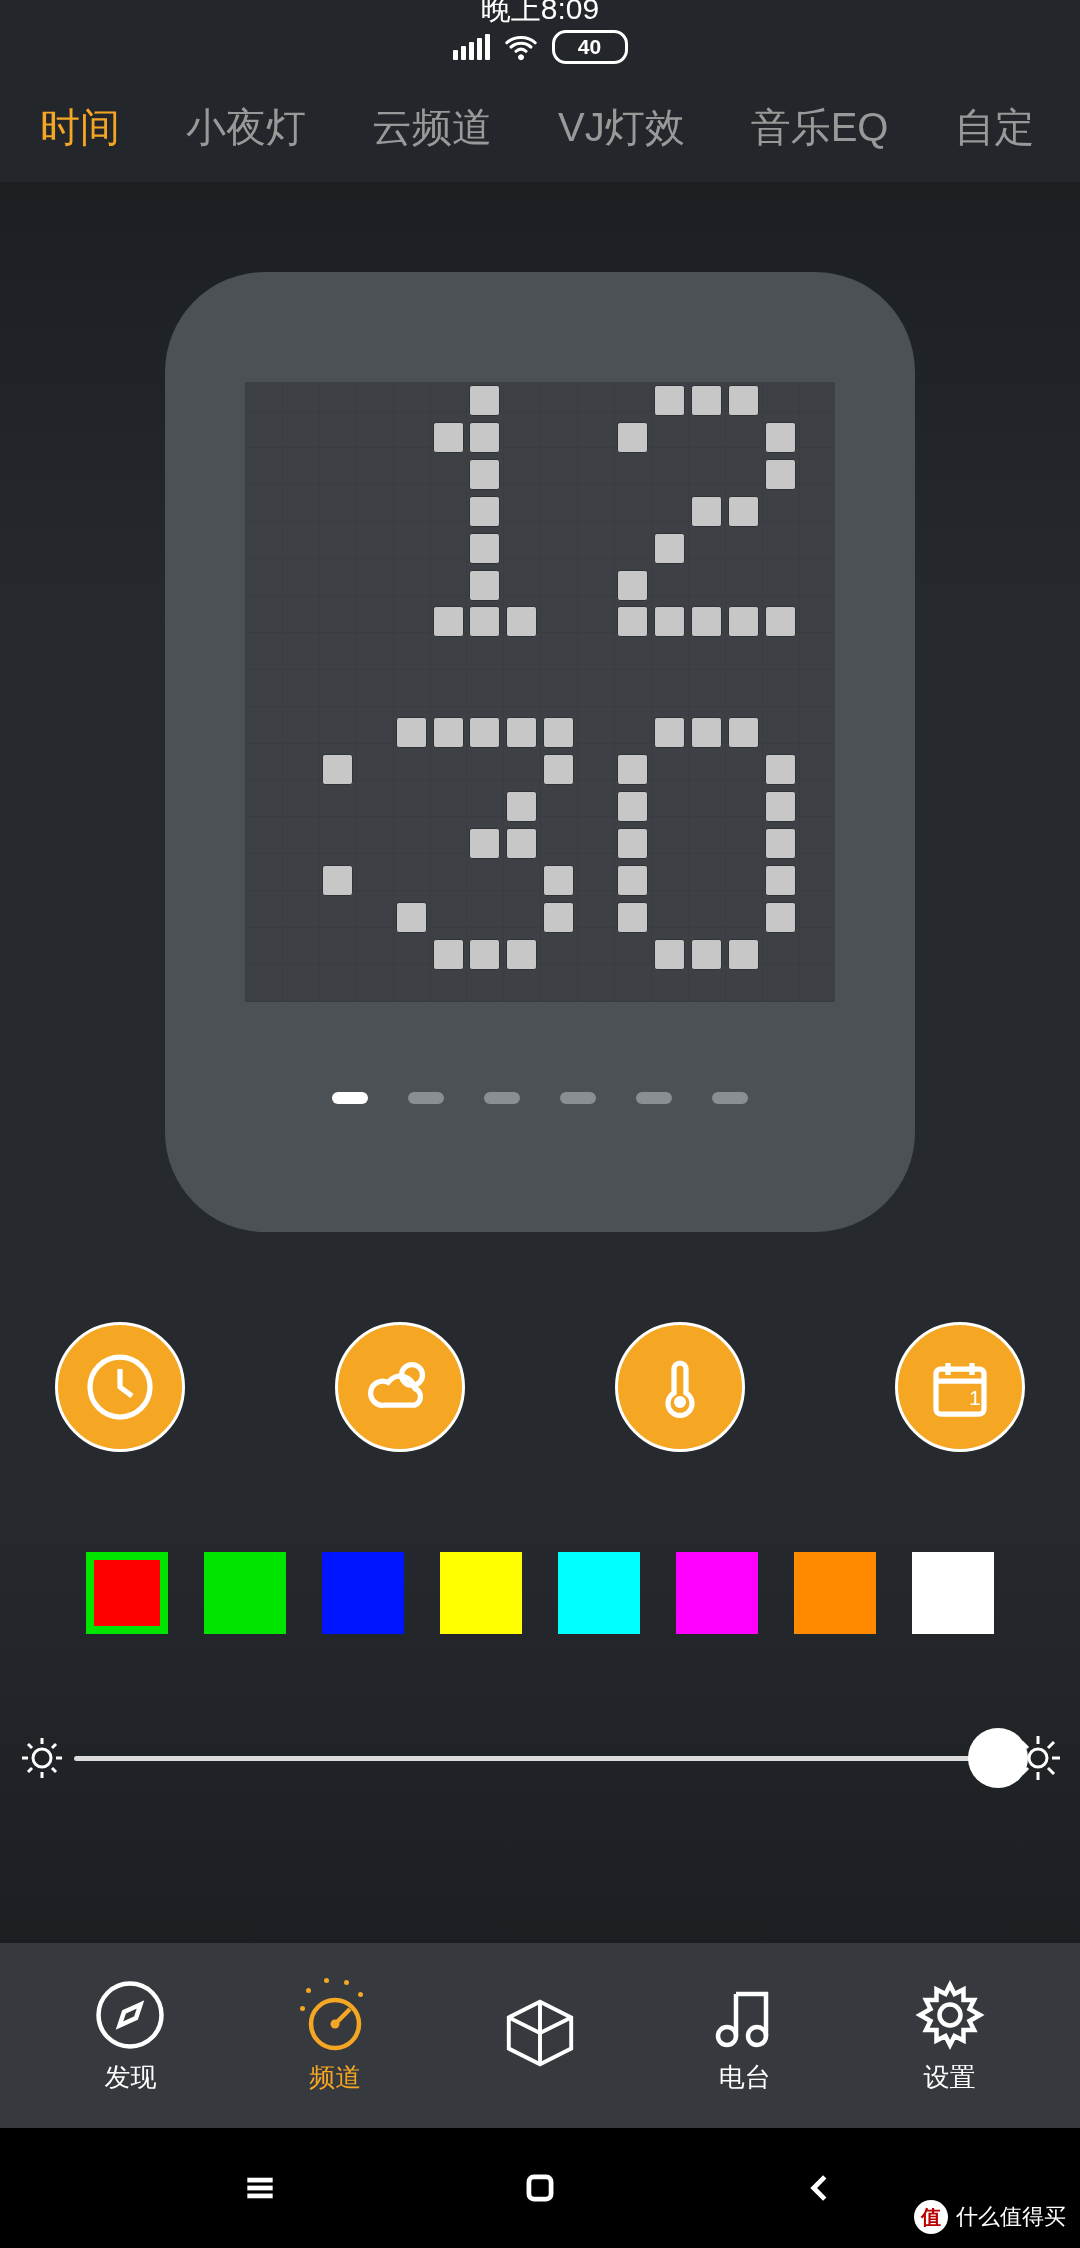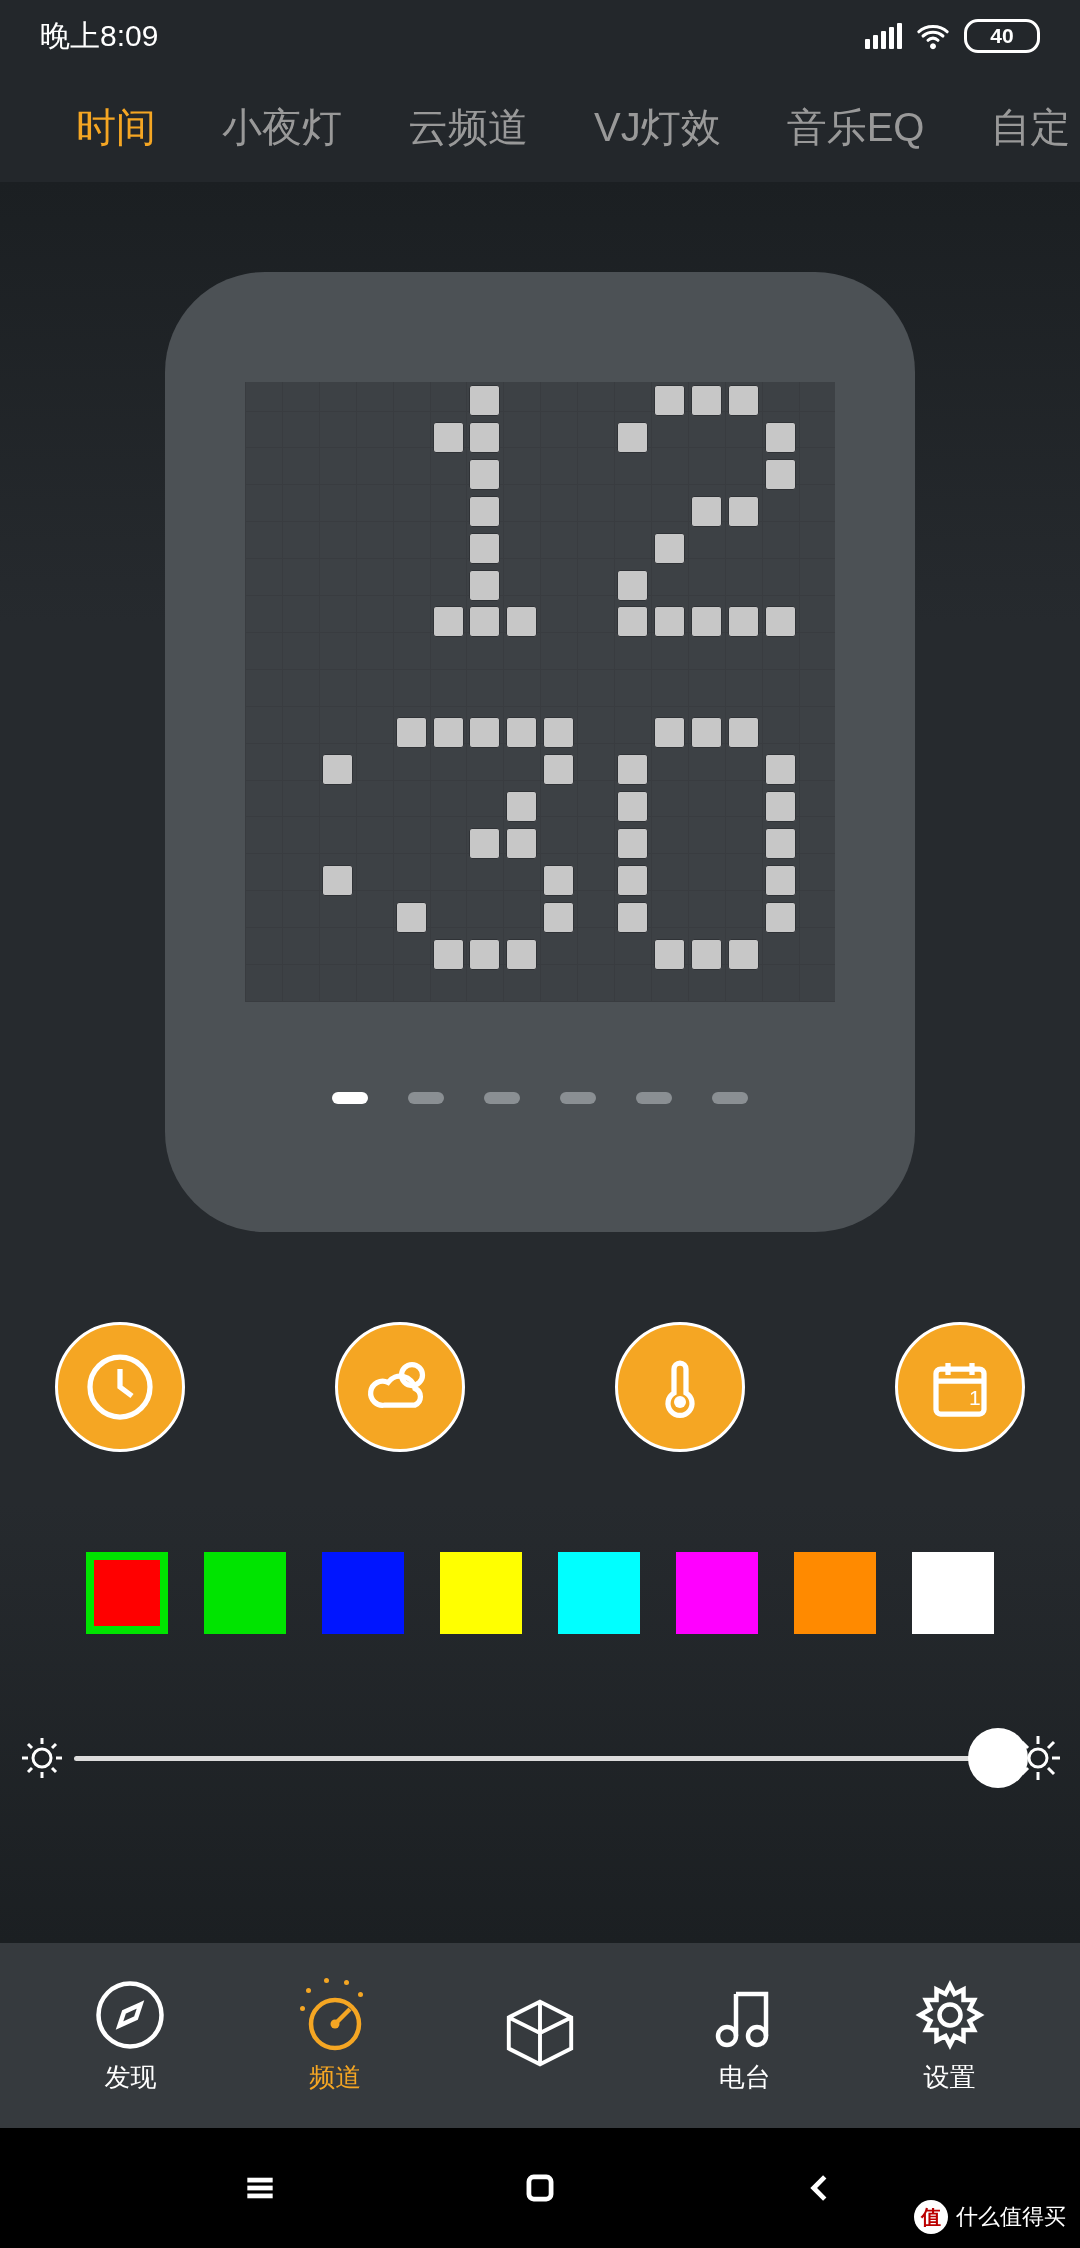--- a/index.html
+++ b/index.html
@@ -1,33 +1,33 @@
 <!DOCTYPE html>
 <html><head>
 <meta charset="utf-8">
 <style>
   *{margin:0;padding:0;box-sizing:border-box;font-family:-apple-system,"Helvetica Neue",Arial,sans-serif;}
   html,body{width:1080px;height:2248px;background:#000;overflow:hidden;}
   .screen{width:1080px;height:2248px;background:#23272b;display:flex;flex-direction:column;position:relative;}
 
   
-  .status-bar{height:72px;display:flex;align-items:center;justify-content:space-between;padding:0 40px;color:#fff;font-size:30px;}
+  .status-bar{height:72px;display:flex;align-items:center;justify-content:flex-end;padding:8px 40px;color:#fff;font-size:30px;flex-direction:column;}
   .status-right{display:flex;align-items:center;gap:14px;}
   .sig-bars{display:flex;align-items:flex-end;gap:3px;}
   .sig-bars span{width:5px;background:#fff;border-radius:1px;}
   .sig-bars span:nth-child(1){height:10px;}
   .sig-bars span:nth-child(2){height:14px;}
   .sig-bars span:nth-child(3){height:18px;}
   .sig-bars span:nth-child(4){height:22px;}
   .sig-bars span:nth-child(5){height:26px;}
   .wifi{width:34px;height:34px;}
   .battery{border:3px solid #fff;border-radius:14px;width:76px;height:34px;display:flex;align-items:center;justify-content:center;font-size:21px;font-weight:600;}
 
   
-  .top-tabs{height:110px;display:flex;align-items:center;gap:66px;padding-left:40px;overflow:hidden;white-space:nowrap;margin-left:36px;}
+  .top-tabs{height:110px;display:flex;align-items:center;gap:66px;padding-left:40px;overflow:hidden;white-space:nowrap;}
   .top-tabs .tab{font-size:40px;color:#999;}
   .top-tabs .tab.active{color:#f5a623;}
 
   
   .main{flex:1;background:linear-gradient(180deg,#1b1f22 0%,#262a2e 25%,#262a2e 75%,#1b1f22 100%);display:flex;flex-direction:column;align-items:center;}
   .clock-card{width:750px;height:960px;margin-top:90px;background:#4c5155;border-radius:100px;display:flex;flex-direction:column;align-items:center;padding-top:110px;}
   .pixel-grid{width:590px;height:620px;background:#393c40;position:relative;
     background-image:
       repeating-linear-gradient(0deg,#393c40 0 1px,transparent 1px 36.9px),
       repeating-linear-gradient(90deg,#393c40 0 1px,transparent 1px 36.9px);

